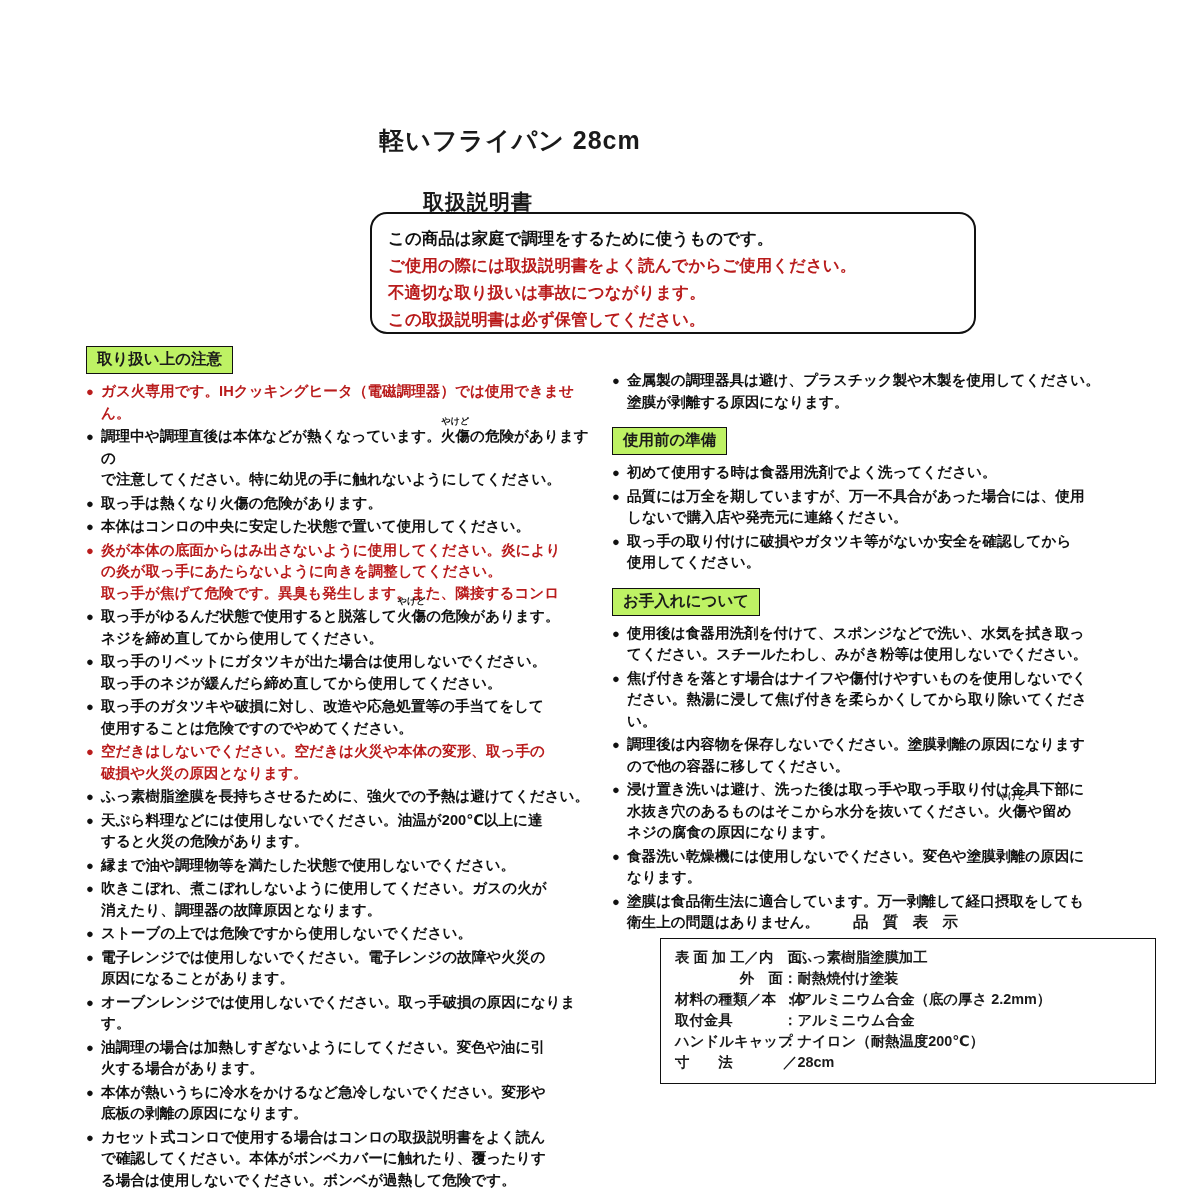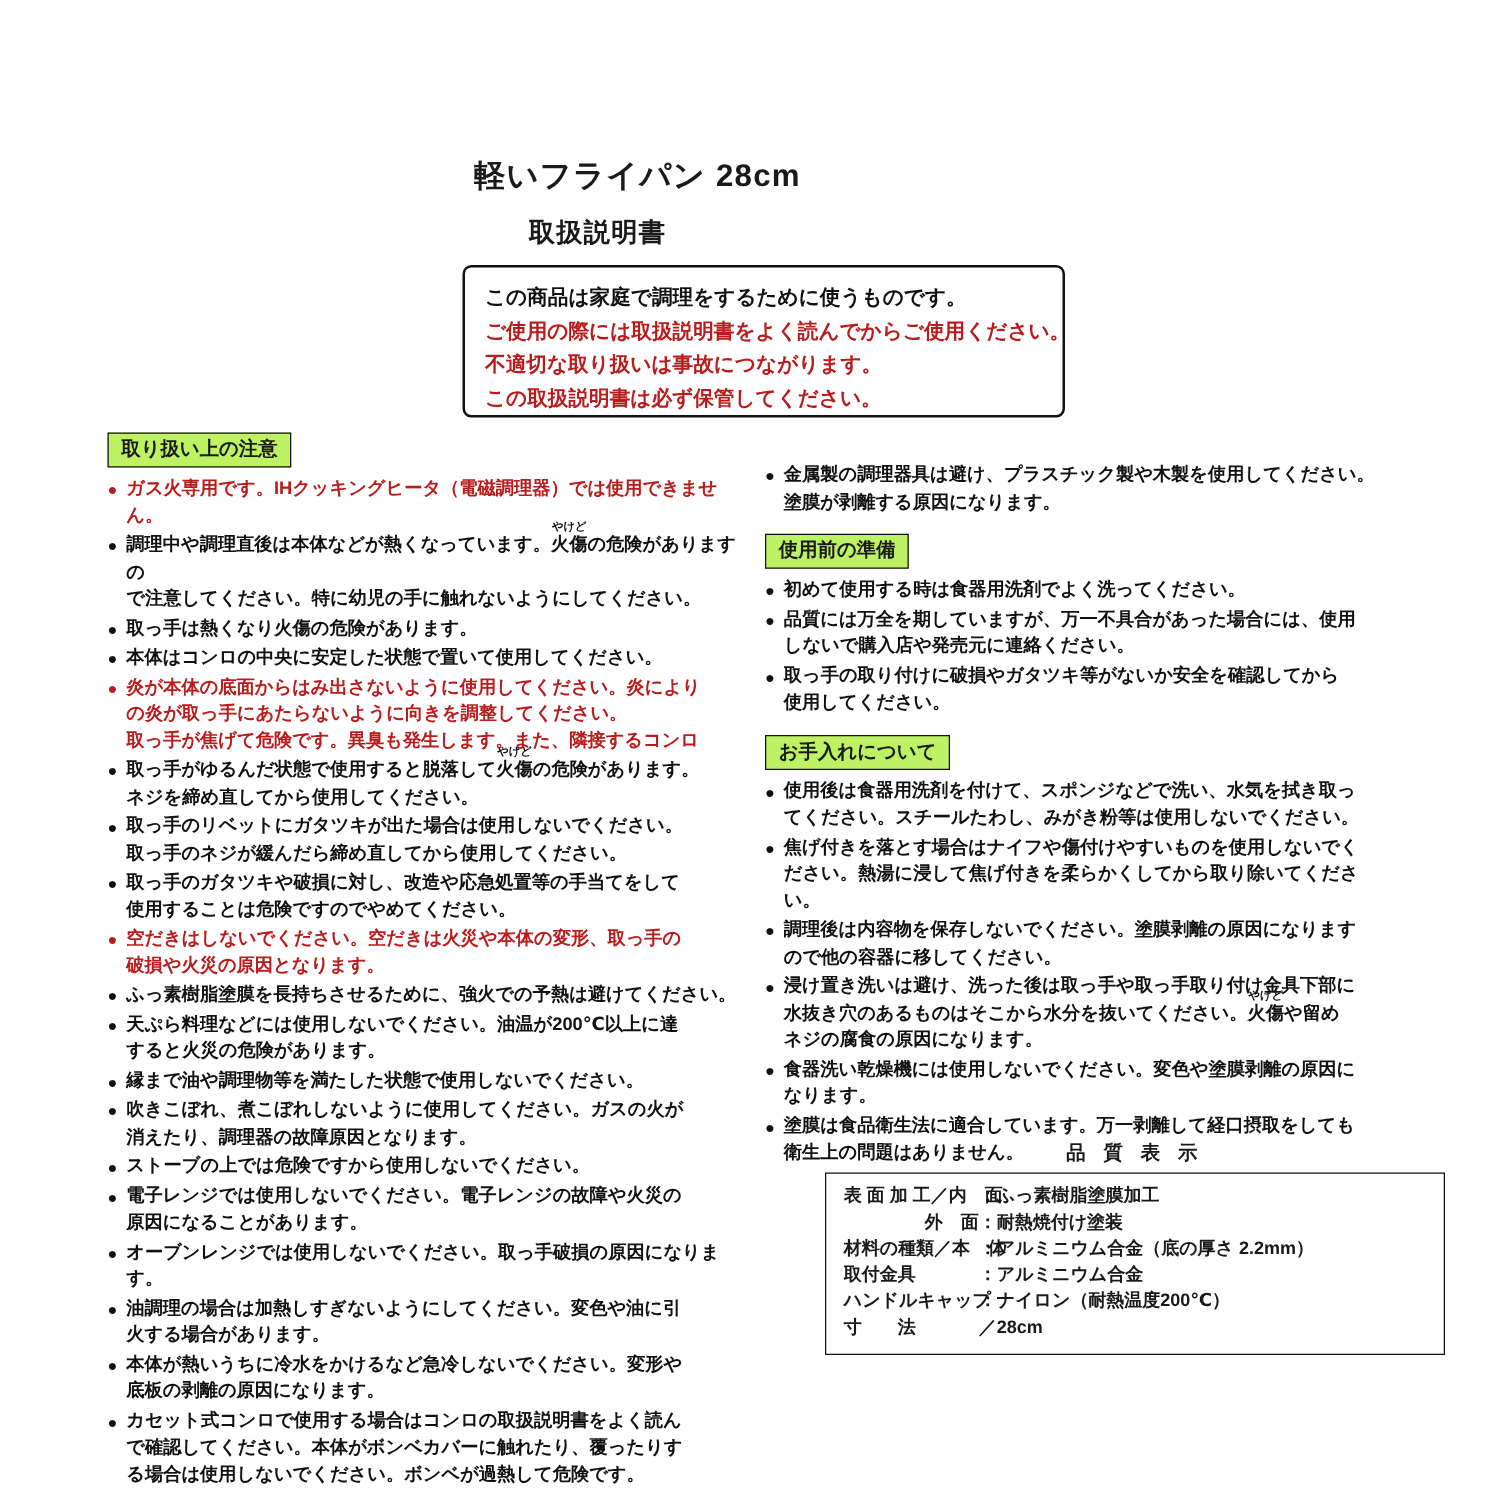--- a/index.html
+++ b/index.html
@@ -25,35 +25,35 @@
     position: absolute;
     left: 0; top: 124px;
     width: 1020px;
     text-align: center;
     font-size: 25px;
     font-weight: bold;
     letter-spacing: 1px;
   }
   .subtitle {
     position: absolute;
-    left: 0; top: 172px;
+    left: 0; top: 188px;
     width: 956px;
     text-align: center;
     font-size: 21px;
     font-weight: bold;
     letter-spacing: 1px;
   }
   .notice-box {
     position: absolute;
     left: 370px;
     top: 212px;
-    width: 482px;
+    width: 606px;
     height: 122px;
     border: 2px solid #111;
-    border-radius: 7px;
+    border-radius: 17px;
     box-sizing: border-box;
     padding: 11px 0 0 16px;
   }
   .notice-line {
     font-size: 16.5px;
     line-height: 27px;
     font-weight: bold;
     white-space: nowrap;
   }
   .red { color: #b91c1c; }

